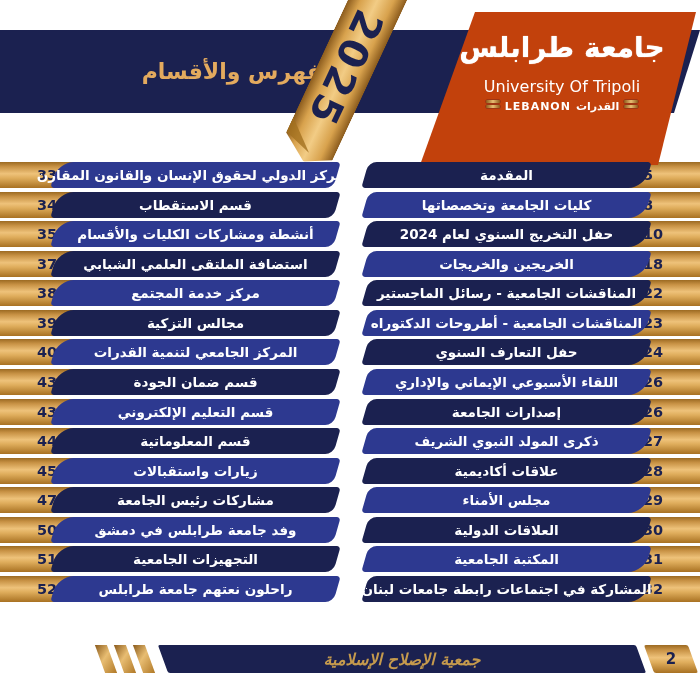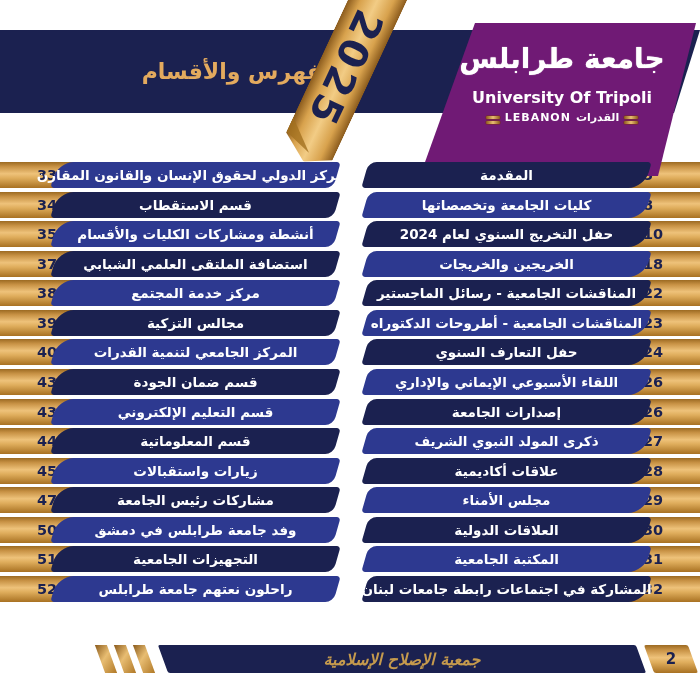--- a/index.html
+++ b/index.html
@@ -11,33 +11,33 @@
   .header-band{
     position:absolute;left:0;top:30px;width:700px;height:83px;background:#1b2150;
     clip-path:polygon(0 0,100% 0,calc(100% - 26px) 100%,0 100%);
   }
   .page-title{
     position:absolute;left:100px;top:30px;width:280px;height:83px;
     display:flex;align-items:center;justify-content:center;
     color:#e3aa5e;font-size:22px;font-weight:bold;z-index:2;
   }
   .logo-block{
-    position:absolute;left:420px;top:23px;width:276px;height:153px;background:#701a75;
+    position:absolute;left:420px;top:12px;width:276px;height:153px;background:#c2410c;
     clip-path:polygon(55px 0,276px 0,238px 100%,0 100%);z-index:2;
   }
   .logo-inner{
     position:absolute;left:32px;top:6px;width:220px;height:110px;
     display:flex;flex-direction:column;align-items:center;justify-content:center;gap:1px;
   }
   .logo-callig{
     color:#ffffff;font-size:28px;font-weight:bold;line-height:1.1;white-space:nowrap;
     text-shadow:0 0 1px #fff;
   }
-  .logo-en{color:#ffffff;font-size:16px;font-weight:700;white-space:nowrap;margin-top:12px;}
-  .logo-country{display:flex;align-items:flex-end;gap:5px;margin-top:3px;}
+  .logo-en{color:#ffffff;font-size:16px;font-weight:400;white-space:nowrap;margin-top:12px;}
+  .logo-country{display:flex;align-items:flex-start;gap:5px;margin-top:3px;}
   .logo-country .ctxt{color:#ffffff;font-size:11px;font-weight:bold;letter-spacing:1px;white-space:nowrap;}
   .gbars{display:flex;flex-direction:column;gap:2px;}
   .gbars i{display:block;width:14px;height:3px;background:linear-gradient(90deg,#8d5a1a,#e8bd72,#8d5a1a);border-radius:1px;box-shadow:0 0 0 .5px #7a2a1a;}
   .ribbon{
     position:absolute;left:316px;top:-22px;width:54px;height:192px;
     transform:rotate(25deg);z-index:3;
     background:linear-gradient(90deg,#8a5a1c 0%,#d8a24d 22%,#f2cc85 50%,#d8a24d 78%,#8a5a1c 100%);
     clip-path:polygon(0 6%,100% 1%,100% 93%,52% 100%,0 90%);
   }
   .ribbon:after{

